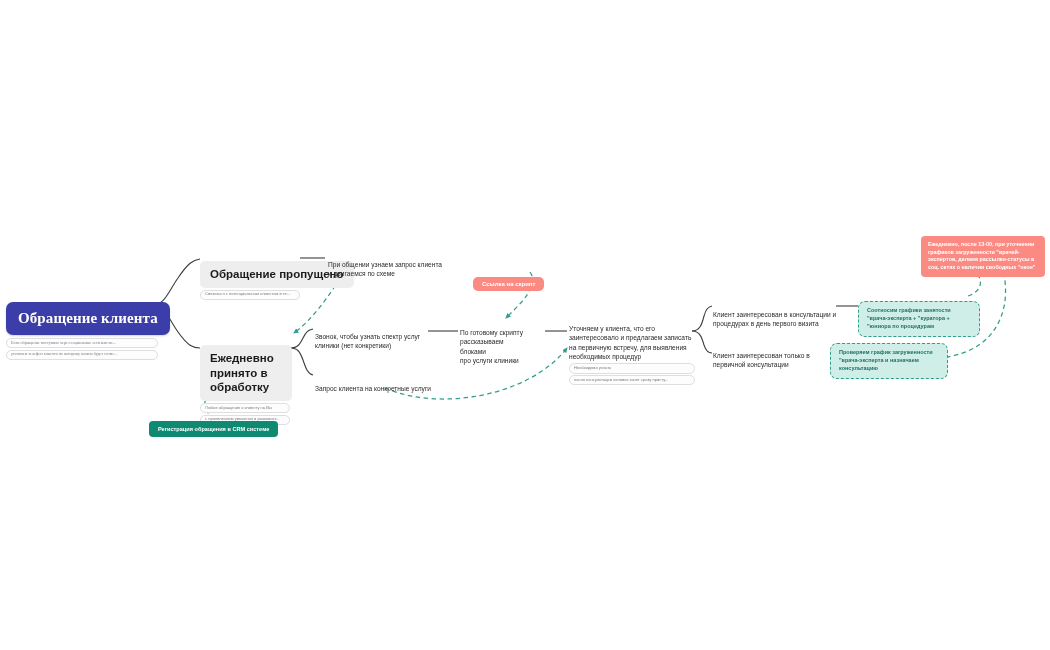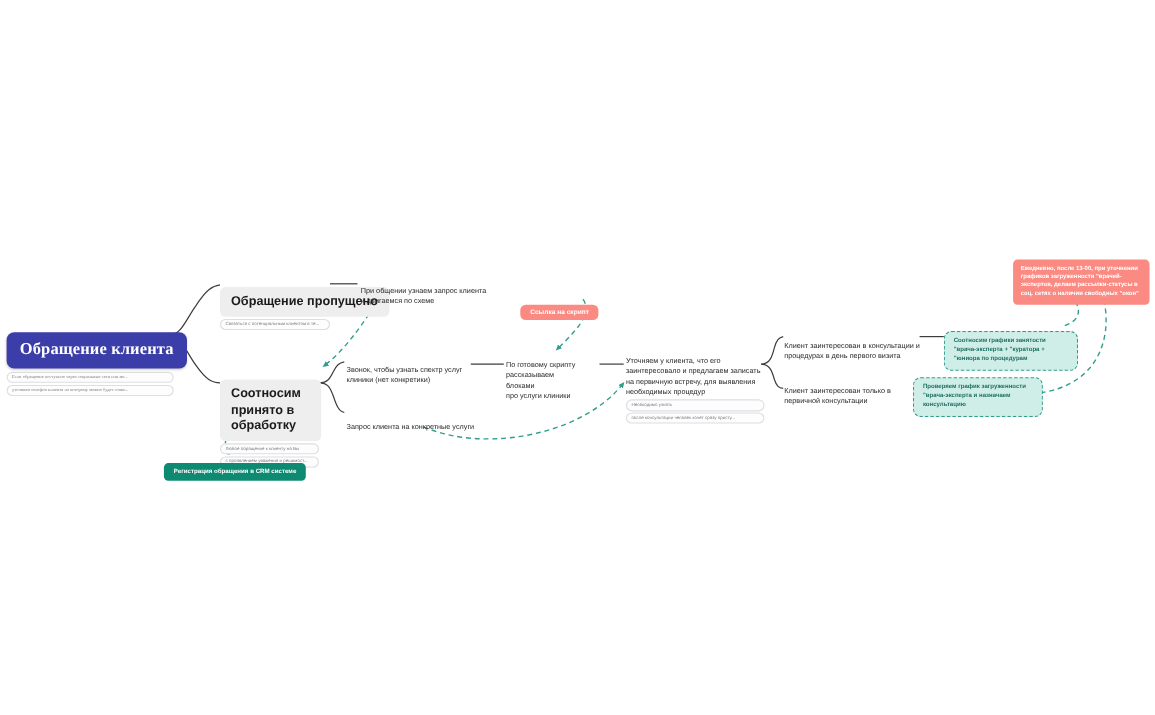--- a/index.html
+++ b/index.html
@@ -174,21 +174,21 @@
   </div>
 
   <div class="node" style="left:200px; top:249px;">
     <div class="topic-box">Обращение пропущено</div>
     <div class="topic-notes" style="width:100px;">
       <div class="note">Связаться с потенциальным клиентом в те...</div>
     </div>
   </div>
 
   <div class="node" style="left:200px; top:333px;">
-    <div class="topic-box wrap">Соотносим принято в обработку</div>
+    <div class="topic-box wrap">Ежедневно принято в обработку</div>
     <div class="topic-notes" style="width:90px;">
       <div class="note">Любое обращение к клиенту на Вы</div>
       <div class="note">с проявлением уважения и решимост...</div>
     </div>
   </div>
 
   <div class="node plain" style="left:328px; top:248px; width:125px;">При общении узнаем запрос клиента
 и двигаемся по схеме</div>
 
   <div class="node plain" style="left:315px; top:320px; width:118px;">Звонок, чтобы узнать спектр услуг

